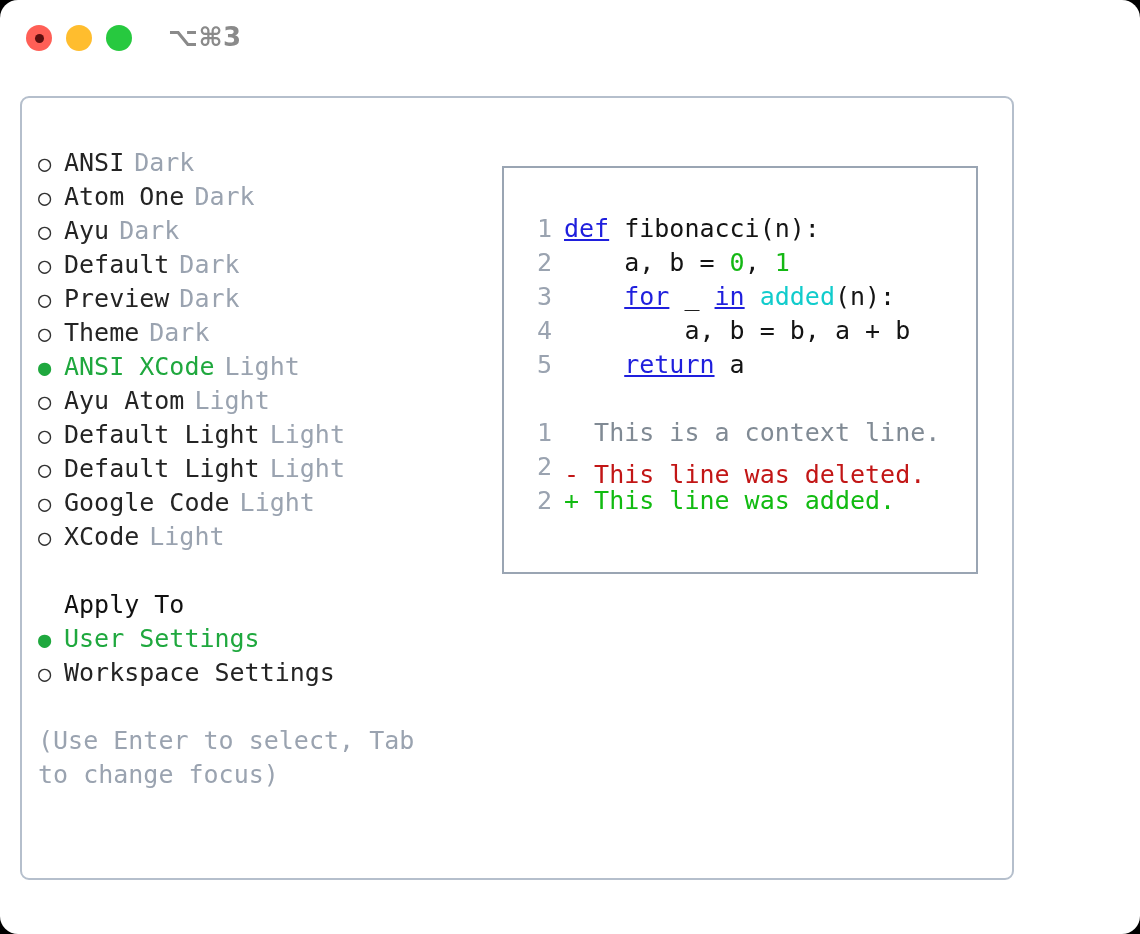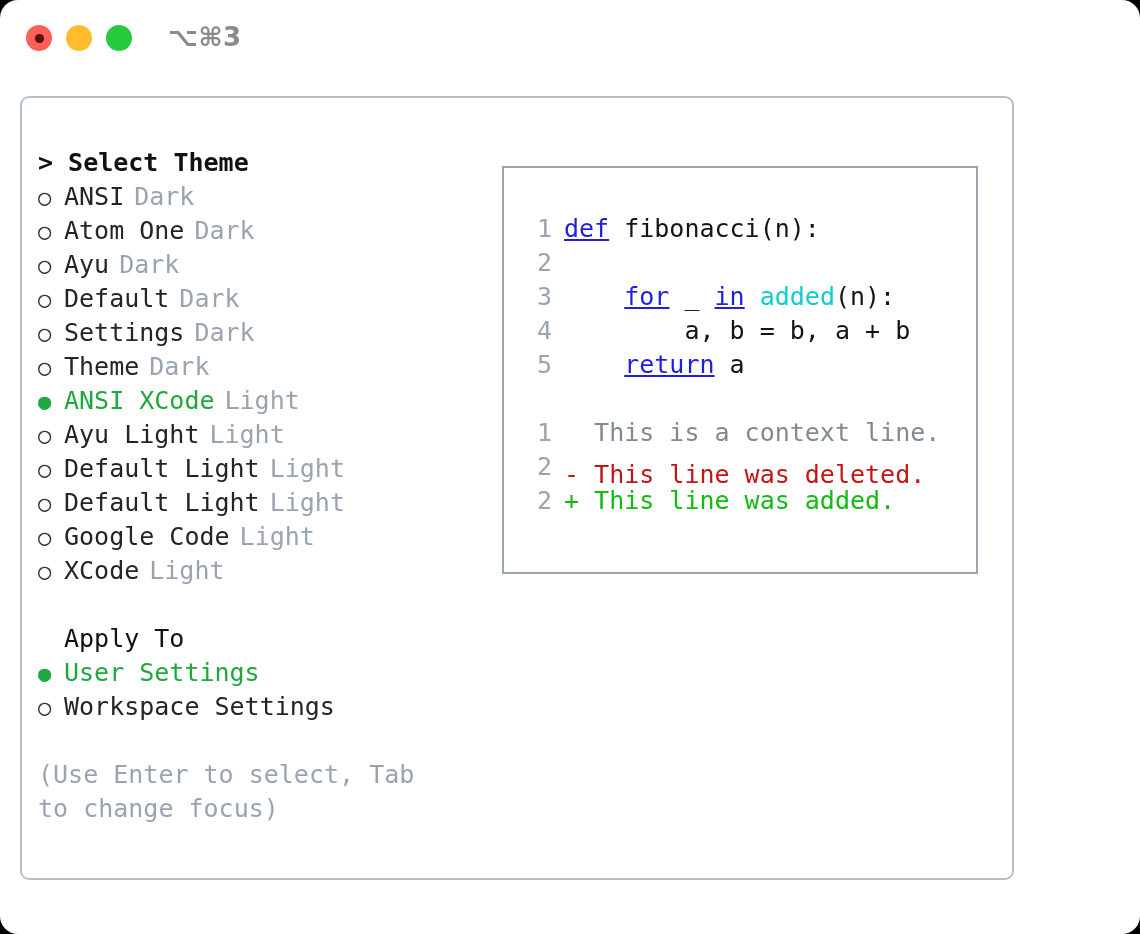--- a/index.html
+++ b/index.html
@@ -220,31 +220,30 @@
       <span class="dot green"></span>
     </div>
     <div class="shortcut">⌥⌘3</div>
   </div>
 
   <div class="panel">
     <div class="columns">
 
       <div class="left-col">
 
-        <div class="section-header">&gt; Select Theme</div>
 
         <div class="opt-list" id="theme-list">
             <div class="opt-row"><span class="bullet">○</span><span class="opt-label">ANSI</span><span class="opt-variant">Dark</span></div>
             <div class="opt-row"><span class="bullet">○</span><span class="opt-label">Atom One</span><span class="opt-variant">Dark</span></div>
             <div class="opt-row"><span class="bullet">○</span><span class="opt-label">Ayu</span><span class="opt-variant">Dark</span></div>
             <div class="opt-row"><span class="bullet">○</span><span class="opt-label">Default</span><span class="opt-variant">Dark</span></div>
-            <div class="opt-row"><span class="bullet">○</span><span class="opt-label">Settings</span><span class="opt-variant">Dark</span></div>
+            <div class="opt-row"><span class="bullet">○</span><span class="opt-label">Preview</span><span class="opt-variant">Dark</span></div>
             <div class="opt-row"><span class="bullet">○</span><span class="opt-label">Theme</span><span class="opt-variant">Dark</span></div>
             <div class="opt-row selected"><span class="bullet">●</span><span class="opt-label">ANSI XCode</span><span class="opt-variant">Light</span></div>
-            <div class="opt-row"><span class="bullet">○</span><span class="opt-label">Ayu Light</span><span class="opt-variant">Light</span></div>
+            <div class="opt-row"><span class="bullet">○</span><span class="opt-label">Ayu Atom</span><span class="opt-variant">Light</span></div>
             <div class="opt-row"><span class="bullet">○</span><span class="opt-label">Default Light</span><span class="opt-variant">Light</span></div>
             <div class="opt-row"><span class="bullet">○</span><span class="opt-label">Default Light</span><span class="opt-variant">Light</span></div>
             <div class="opt-row"><span class="bullet">○</span><span class="opt-label">Google Code</span><span class="opt-variant">Light</span></div>
             <div class="opt-row"><span class="bullet">○</span><span class="opt-label">XCode</span><span class="opt-variant">Light</span></div>
           </div>
 
         <div class="spacer-sm"></div>
 
         <div class="subsection-title">Apply To</div>
 
@@ -257,21 +256,21 @@
 
         <div class="hint">(Use Enter to select, Tab to change focus)</div>
       </div>
 
       <div class="right-col">
 
         <div class="preview-box">
           <div class="code-area">
             <div id="code-lines">
                 <div class="code-line"><span class="lineno">1</span><span class="code-text"><span class="tok-kw">def</span><span class="tok-plain"> fibonacci(n):</span></span></div>
-                <div class="code-line"><span class="lineno">2</span></div>
+                <div class="code-line"><span class="lineno">2</span><span class="code-text"><span class="tok-plain">    a, b = </span><span class="tok-num">0</span><span class="tok-plain">, </span><span class="tok-num">1</span></span></div>
                 <div class="code-line"><span class="lineno">3</span><span class="code-text"><span class="tok-plain">    </span><span class="tok-kw">for</span><span class="tok-plain"> _ </span><span class="tok-kw">in</span><span class="tok-plain"> </span><span class="tok-fn">added</span><span class="tok-plain">(n):</span></span></div>
                 <div class="code-line"><span class="lineno">4</span><span class="code-text"><span class="tok-plain">        a, b = b, a + b</span></span></div>
                 <div class="code-line"><span class="lineno">5</span><span class="code-text"><span class="tok-plain">    </span><span class="tok-kw">return</span><span class="tok-plain"> a</span></span></div>
               </div>
             <div class="blank-line"></div>
             <div id="diff-lines">
                 <div class="code-line"><span class="lineno">1</span><span class="code-text diff-ctx">  This is a context line.</span></div>
                 <div class="code-line"><span class="lineno">2</span><span class="code-text diff-del">- This line was deleted.</span></div>
                 <div class="code-line"><span class="lineno">2</span><span class="code-text diff-add">+ This line was added.</span></div>
               </div>

